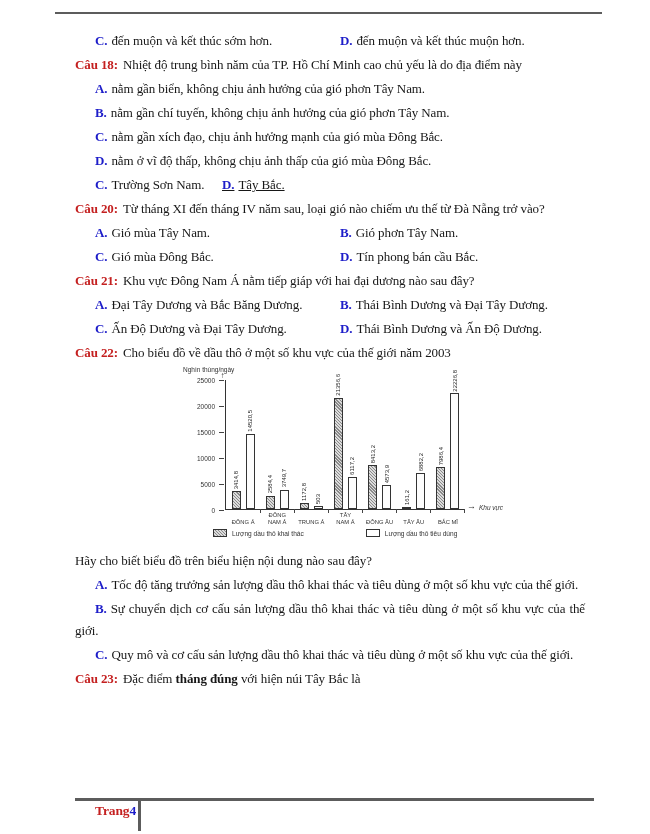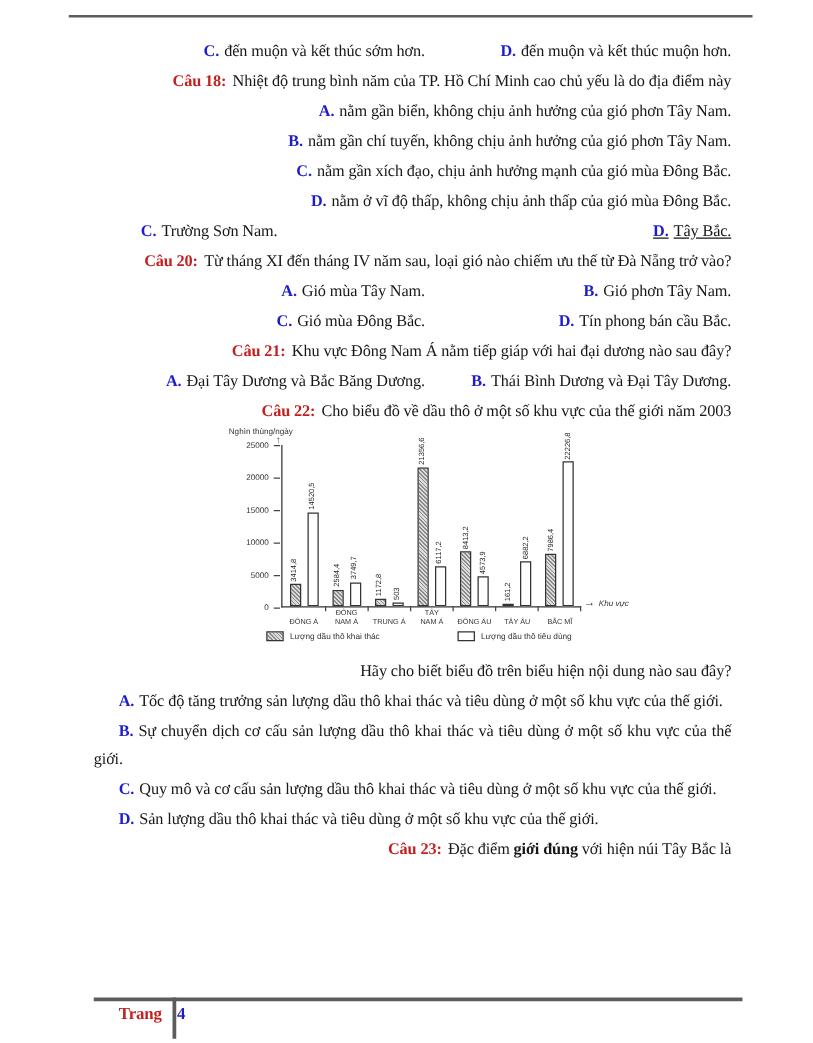--- a/index.html
+++ b/index.html
@@ -7,21 +7,21 @@
   }
   *{box-sizing:border-box;}
   html,body{margin:0;padding:0;}
   body{
     width:650px;height:834px;background:#ffffff;position:relative;overflow:hidden;
     font-family:"Liberation Serif","DejaVu Serif",serif;
     color:var(--body);font-size:13px;letter-spacing:-0.1px;
   }
   .top-rule{position:absolute;left:55px;right:48px;top:12px;height:2.4px;background:var(--rule);}
   .content{position:absolute;left:75px;top:30px;width:510px;}
-  p{margin:0 0 2px 0;line-height:22px;text-align:right;}
+  p{margin:0 0 2px 0;line-height:22px;}
   .qlabel{color:var(--red);font-weight:bold;margin-right:5px;}
   .L{color:var(--blue);font-weight:bold;margin-right:4px;}
   .opt{text-indent:20px;}
   .just{text-align:justify;}
   .optrow{padding-left:20px;display:flex;}
   .optrow .col1{width:245px;flex:none;}
   .optrow .col2{flex:1;}
   .optrow4{padding-left:20px;display:flex;}
   .optrow4 .c1{width:123px;flex:none;}
   .optrow4 .c2{width:122px;flex:none;}
@@ -53,21 +53,21 @@
   .xlabel{position:absolute;left:300px;top:136px;font-size:6.5px;font-style:italic;}
   .legend{position:absolute;left:34px;top:161px;display:flex;gap:62px;font-size:6.6px;align-items:center;}
   .li{display:flex;align-items:center;}
   .sw{width:14px;height:8px;border:0.9px solid #333;display:inline-block;margin-right:5px;flex:none;}
   .sw.s0{background:repeating-linear-gradient(45deg,#8a8a8a 0 1px,#dcdcdc 1px 2.2px);}
   .sw.s1{background:#fff;}
   
   .footer{position:absolute;left:75px;right:56px;top:798px;height:34px;}
   .footer-rule{position:absolute;left:0;right:0;top:0;height:2.6px;background:var(--rule);}
   .footer-text{position:absolute;left:20px;top:5px;font-size:13.5px;font-weight:bold;}
-  .ftr-label{color:var(--red);margin-right:12px;}
+  .ftr-label{color:var(--red);margin-right:0;}
   .ftr-num{color:var(--blue);}
   .footer-vbar{position:absolute;left:63px;top:0;width:2.6px;height:33px;background:var(--rule);}
 </style>
 </head>
 <body>
 
 <div class="top-rule"></div>
 
 <main class="content">
 
@@ -100,20 +100,24 @@
     <span class="col1"><b class="L">C.</b><span>Gió mùa Đông Bắc.</span></span>
     <span class="col2"><b class="L">D.</b><span>Tín phong bán cầu Bắc.</span></span>
   </p>
 
   <p class="qline">
     <b class="qlabel">Câu 21:</b><span>Khu vực Đông Nam Á nằm tiếp giáp với hai đại dương nào sau đây?</span>
   </p>
   <p class="optrow">
     <span class="col1"><b class="L">A.</b><span>Đại Tây Dương và Bắc Băng Dương.</span></span>
     <span class="col2"><b class="L">B.</b><span>Thái Bình Dương và Đại Tây Dương.</span></span>
+  </p>
+  <p class="optrow">
+    <span class="col1"><b class="L">C.</b><span>Ấn Độ Dương và Đại Tây Dương.</span></span>
+    <span class="col2"><b class="L">D.</b><span>Thái Bình Dương và Ấn Độ Dương.</span></span>
   </p>
 
   <p class="qline">
     <b class="qlabel">Câu 22:</b><span>Cho biểu đồ về dầu thô ở một số khu vực của thế giới năm 2003</span>
   </p>
 
   <figure class="chart">
     <div class="ytitle">Nghìn thùng/ngày</div>
     <div class="yarrow">↑</div>
     <div class="yaxis">
@@ -216,24 +220,23 @@
           <span class="sw s1"></span>
           <span>Lượng dầu thô tiêu dùng</span>
         </span>
     </div>
   </figure>
 
   <p class="qline">Hãy cho biết biểu đồ trên biểu hiện nội dung nào sau đây?</p>
   <p class="opt just"><b class="L">A.</b><span>Tốc độ tăng trưởng sản lượng dầu thô khai thác và tiêu dùng ở một số khu vực của thế giới.</span></p>
   <p class="opt just"><b class="L">B.</b><span>Sự chuyển dịch cơ cấu sản lượng dầu thô khai thác và tiêu dùng ở một số khu vực của thế giới.</span></p>
   <p class="opt just"><b class="L">C.</b><span>Quy mô và cơ cấu sản lượng dầu thô khai thác và tiêu dùng ở một số khu vực của thế giới.</span></p>
-  <p class="opt just"><b class="L">D.</b><span>Sản lượng dầu thô khai thác và tiêu dùng ở một số khu vực của thế giới.</span></p>
-
-  <p class="qline">
-    <b class="qlabel">Câu 23:</b><span>Đặc điểm </span><b class="bb">giới đúng</b><span> với hiện núi Tây Bắc là</span>
+
+  <p class="qline">
+    <b class="qlabel">Câu 23:</b><span>Đặc điểm </span><b class="bb">tháng đúng</b><span> với hiện núi Tây Bắc là</span>
   </p>
 
 </main>
 
 <footer class="footer">
   <div class="footer-rule"></div>
   <div class="footer-text">
     <span class="ftr-label">Trang</span><span class="ftr-num">4</span>
   </div>
   <div class="footer-vbar"></div>

